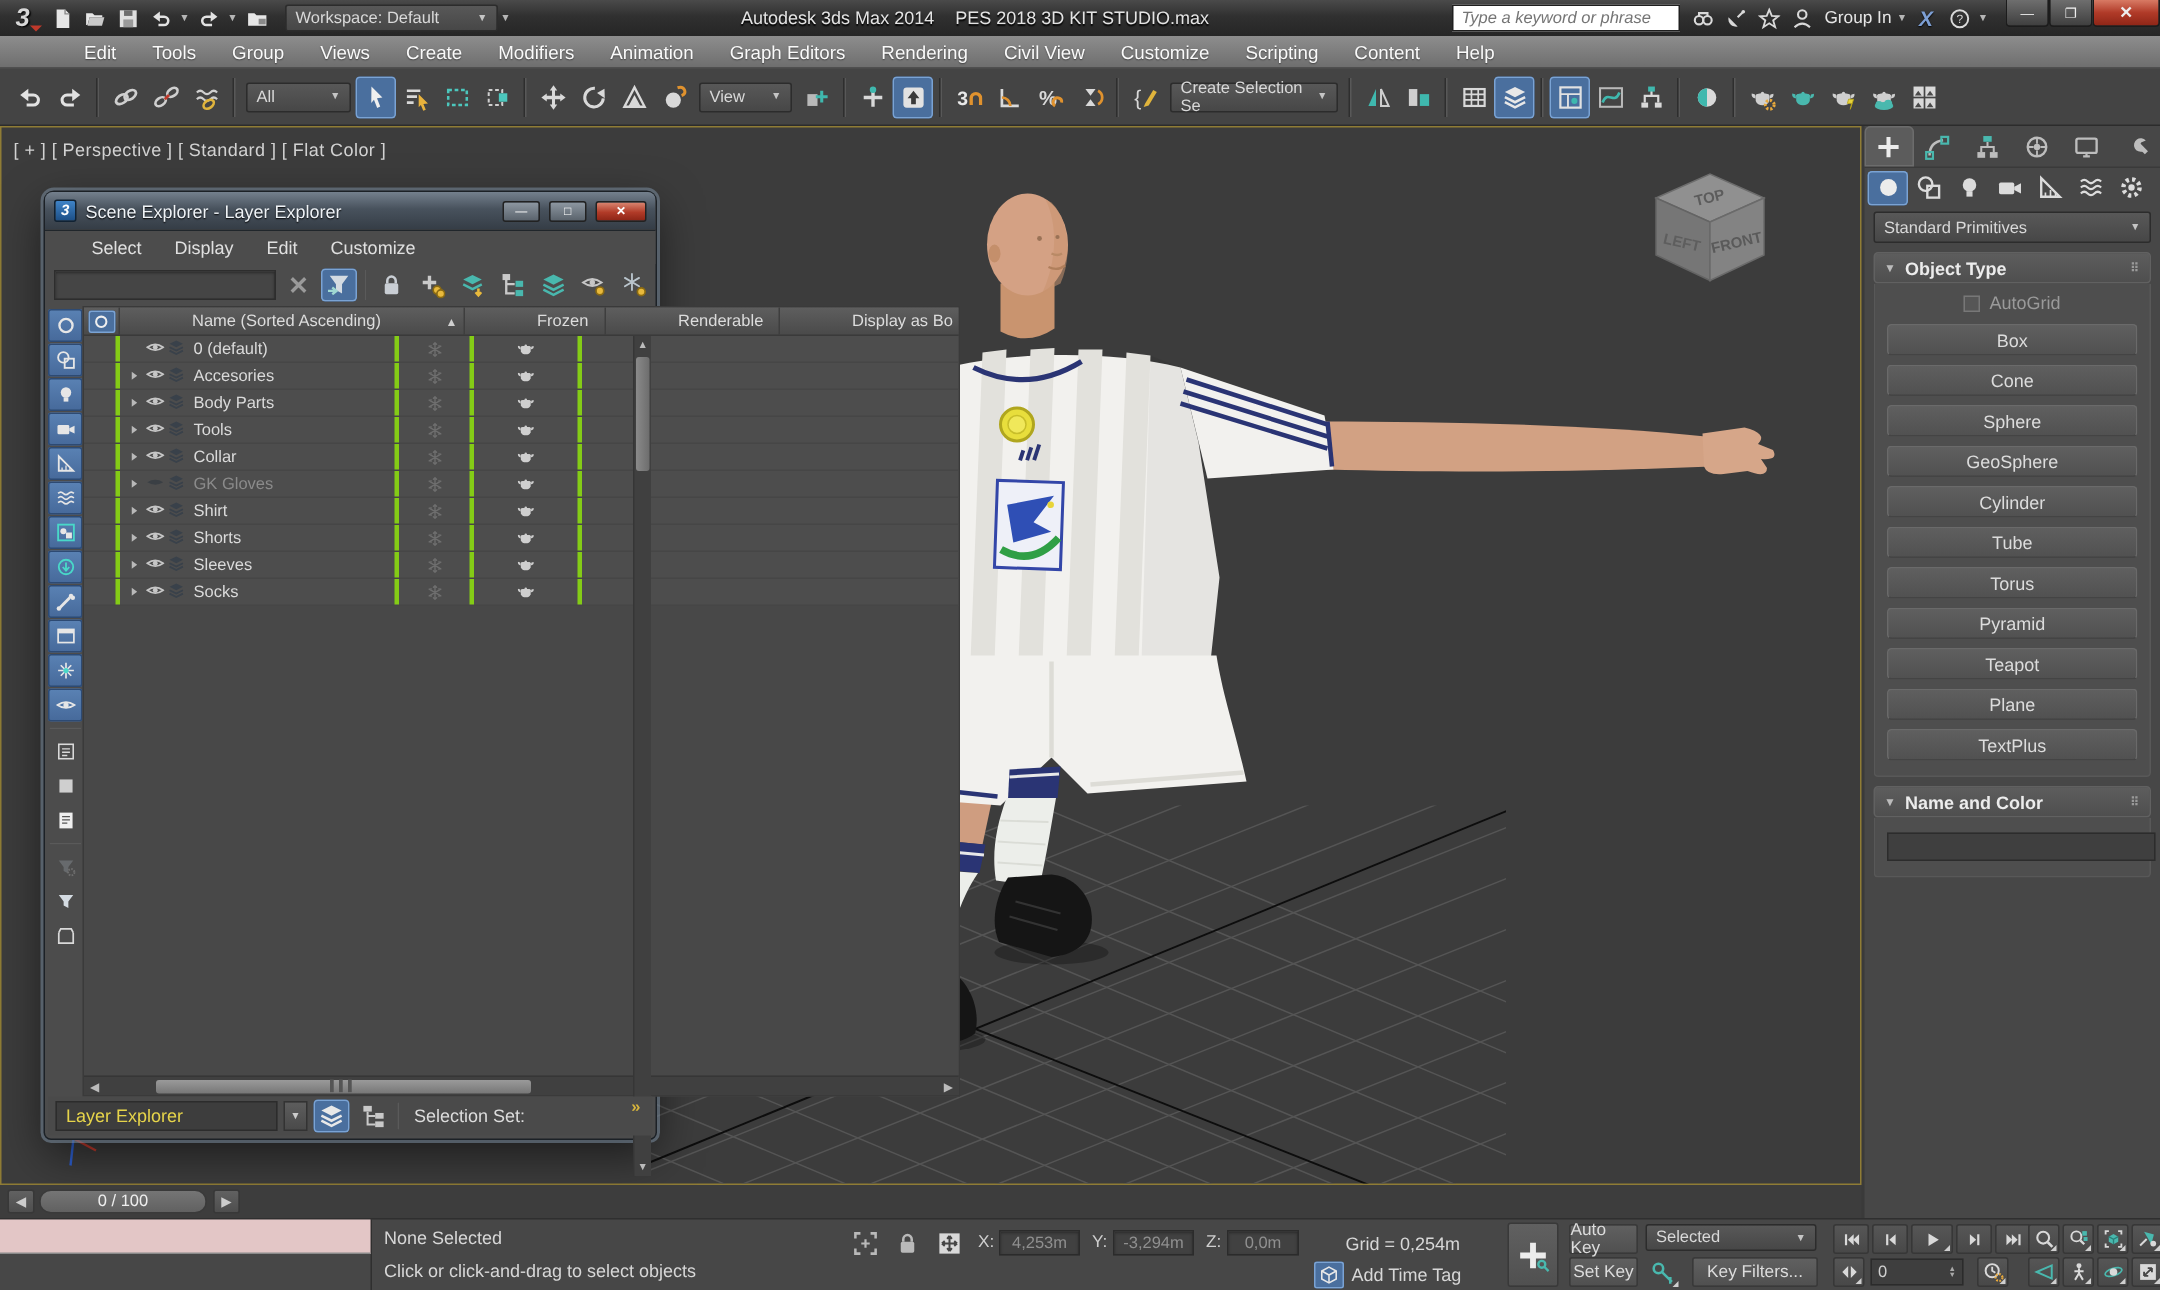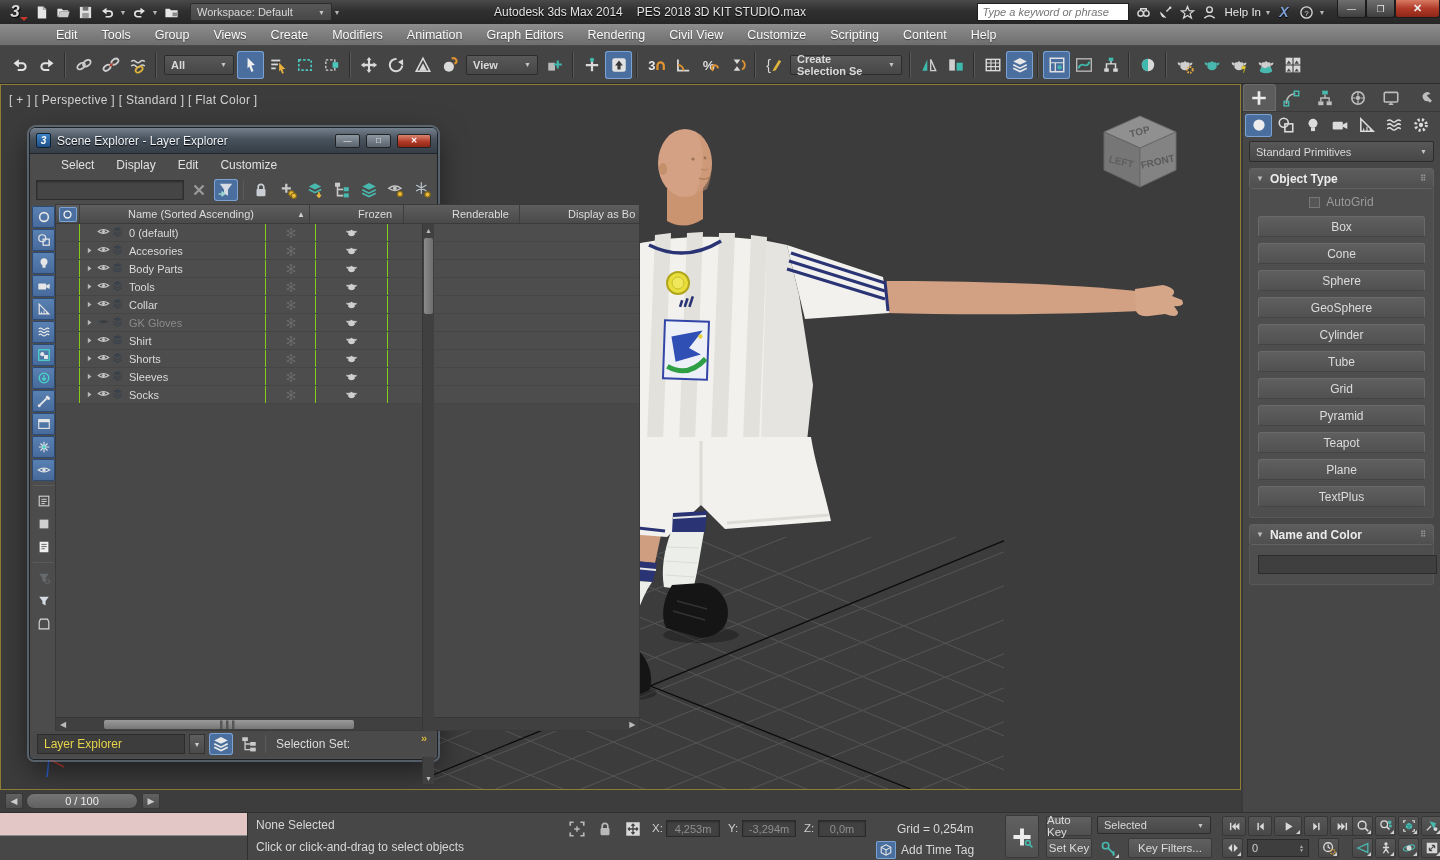--- a/index.html
+++ b/index.html
@@ -35,21 +35,21 @@
   .menu-item { padding:0 12px; font-size:12.5px; color:#fafafa; text-shadow:0 1px 1px rgba(0,0,0,.45); line-height:22px; }
 
   
   #toolbar { position:absolute; left:0; top:46px; width:1440px; height:38px; background:#444;
     border-bottom:1px solid #2c2c2c; display:flex; align-items:center; padding-left:6px; }
   .ibtn { min-width:27px; height:28px; display:flex; align-items:center; justify-content:center; border-radius:3px; position:relative; }
   .ibtn.hl { background:#4a6f9e; box-shadow:inset 0 0 0 1px #7aa3d4; }
   .tsep { width:2px; height:26px; border-left:1px solid #2e2e2e; border-right:1px solid #585858; margin:0 4px; }
   svg.ic { width:18px; height:18px; }
   .tb-dd { margin:0 3px; }
-  #toolbar .dd { height:20px;font-weight:bold; }
+  #toolbar .dd { height:20px; }
 
   
   #viewport { position:absolute; left:0px; top:84px; width:1241px; height:706px; background:#3c3c3c;
     border:1px solid #8f7c35; }
   #vp-label { position:absolute; left:8px; top:8px; color:#d2d2d2; font-size:12px; letter-spacing:.3px; }
   #viewcube { position:absolute; right:52px; top:20px; }
   #axis-tripod { position:absolute; left:26px; bottom:10px; }
   #scene-svg { position:absolute; left:0; top:0; }
 
   
@@ -78,21 +78,21 @@
   .side-sep { width:21px; height:1px; background:#3a3a3a; border-bottom:1px solid #5a5a5a; margin:3px 0; }
   #se-main { flex:1; display:flex; flex-direction:column; border:1px solid #3a3a3a; background:#484848; }
   #se-header { height:19px; display:flex; background:linear-gradient(#5e5e5e,#4a4a4a); border-bottom:1px solid #3a3a3a; font-size:11px; color:#dcdcdc;gap:44px; }
   .hc { display:flex; align-items:center; padding:0 4px; border-right:1px solid #3e3e3e; overflow:hidden; white-space:nowrap; }
   .hc-circle { width:24px; justify-content:center; padding:0; }
   .circle-btn { width:18px; height:15px; background:#4a6f9e; border-radius:2px; box-shadow:inset 0 0 0 1px #7aa3d4; display:flex; align-items:center; justify-content:center; }
   .hc-name { width:186px; } .hc-frozen { width:50px; } .hc-render { width:72px; } .hc-display { flex:1; border-right:none; }
   .sort-arrow { margin-left:auto; font-size:8px; color:#d0d0d0; }
   #se-rows { }
   .se-row { height:18px; display:flex; align-items:center; font-size:11px; color:#dadada; background:#4d4d4d; border-bottom:1px solid #464646; }
-  .rc { display:flex; align-items:center; height:100%; border-right:1px solid #84cc16; }
+  .rc { display:flex; align-items:center; height:100%; border-right:3px solid #84cc16; }
   .rc0 { width:24px; } .rcn { width:186px; padding-left:2px; gap:1px; } .rcf { width:50px; justify-content:center; } .rcr { width:72px; justify-content:center; } .rcd { flex:1; border-right:none; }
   .row-hidden { color:#8b8b8b; }
   .expander { width:14px; display:flex; justify-content:center; }
   .row-label { margin-left:4px; white-space:nowrap; overflow:hidden; }
   #se-empty { flex:1; background:#484848; }
   #se-vscroll { position:absolute; right:3px; top:96px; width:12px; height:560px; background:#404040; border-left:1px solid #363636; }
   #se-vthumb { position:absolute; left:1px; top:14px; width:9px; height:76px; background:linear-gradient(90deg,#8a8a8a,#6d6d6d); border-radius:2px; }
   .vs-arr { position:absolute; left:0; width:11px; height:12px; color:#bbb; font-size:7px; display:flex; align-items:center; justify-content:center; }
   #se-hscroll { height:13px; display:flex; align-items:center; background:#404040; border-top:1px solid #363636; }
   .hs-arr { width:14px; color:#bbb; font-size:8px; display:flex; justify-content:center; }
@@ -235,21 +235,21 @@
             <svg class="ic" style="width:15px;height:15px" viewBox="0 0 16 16">
               <path d="M8 1.5 L9.8 6 L14.5 6.2 L10.8 9.2 L12.2 14 L8 11.2 L3.8 14 L5.2 9.2 L1.5 6.2 L6.2 6 Z" fill="none" stroke="#d9d9d9" stroke-width="1.3"></path>
             </svg>
           </span>
           <span class="qbtn">
             <svg class="ic" style="width:15px;height:15px" viewBox="0 0 16 16">
               <circle cx="8" cy="5" r="3" fill="none" stroke="#d9d9d9" stroke-width="1.5"></circle>
               <path d="M2.5 14 Q8 9 13.5 14" fill="none" stroke="#d9d9d9" stroke-width="1.5"></path>
             </svg>
           </span>
-          <span class="signin">Help In</span>
+          <span class="signin">Group In</span>
           <span class="qarr">▼</span>
           <span class="qbtn xlogo">X</span>
           <span class="qbtn">
             <svg class="ic" style="width:15px;height:15px" viewBox="0 0 16 16">
               <circle cx="8" cy="8" r="6" fill="none" stroke="#d9d9d9" stroke-width="1.4"></circle>
               <text x="8" y="11.2" font-size="8.5" fill="#d9d9d9" text-anchor="middle" font-family="Liberation Sans">?</text>
             </svg>
           </span>
           <span class="qarr">▼</span>
         </span>
@@ -359,21 +359,21 @@
           <path d="M8 2 L14 13.5 H2 Z" fill="none" stroke="#d9d9d9" stroke-width="1.4"></path>
           <path d="M8 6.5 L11.5 13 H4.5 Z" fill="#d9d9d9"></path>
         </svg>
       </span>
       <span class="ibtn">
         <svg class="ic" viewBox="0 0 16 16">
           <circle cx="7" cy="9.5" r="4.5" fill="#d9d9d9"></circle>
           <path d="M9.5 2.2 q3.2 -1 4.2 1.5 q0.8 2.2 -1.8 3.2" fill="none" stroke="#e0922e" stroke-width="1.8"></path>
         </svg>
       </span>
-      <div class="dd tb-dd" style="width:72px">
+      <div class="dd tb-dd" style="width:62px">
         <span>View</span>
         <span class="arr">▼</span>
       </div>
       <span class="ibtn">
         <svg class="ic" viewBox="0 0 16 16">
           <rect x="2" y="6" width="6" height="7" fill="#b9b9b9"></rect>
           <path d="M10.5 4 v7 M7 7.5 h7" stroke="#3fb8ae" stroke-width="1.8"></path>
         </svg>
       </span>
       <span class="tsep"></span>
@@ -1396,21 +1396,21 @@
           <span class="cbx"></span>
           <span>AutoGrid</span>
         </div>
         <div id="ot-grid">
             <div class="ot-btn">Box</div>
             <div class="ot-btn">Cone</div>
             <div class="ot-btn">Sphere</div>
             <div class="ot-btn">GeoSphere</div>
             <div class="ot-btn">Cylinder</div>
             <div class="ot-btn">Tube</div>
-            <div class="ot-btn">Grid</div>
+            <div class="ot-btn">Torus</div>
             <div class="ot-btn">Pyramid</div>
             <div class="ot-btn">Teapot</div>
             <div class="ot-btn">Plane</div>
             <div class="ot-btn">TextPlus</div>
           </div>
       </div>
     </div>
     <div class="rollout">
       <div class="ro-head">
         <span class="tri">▼</span>

